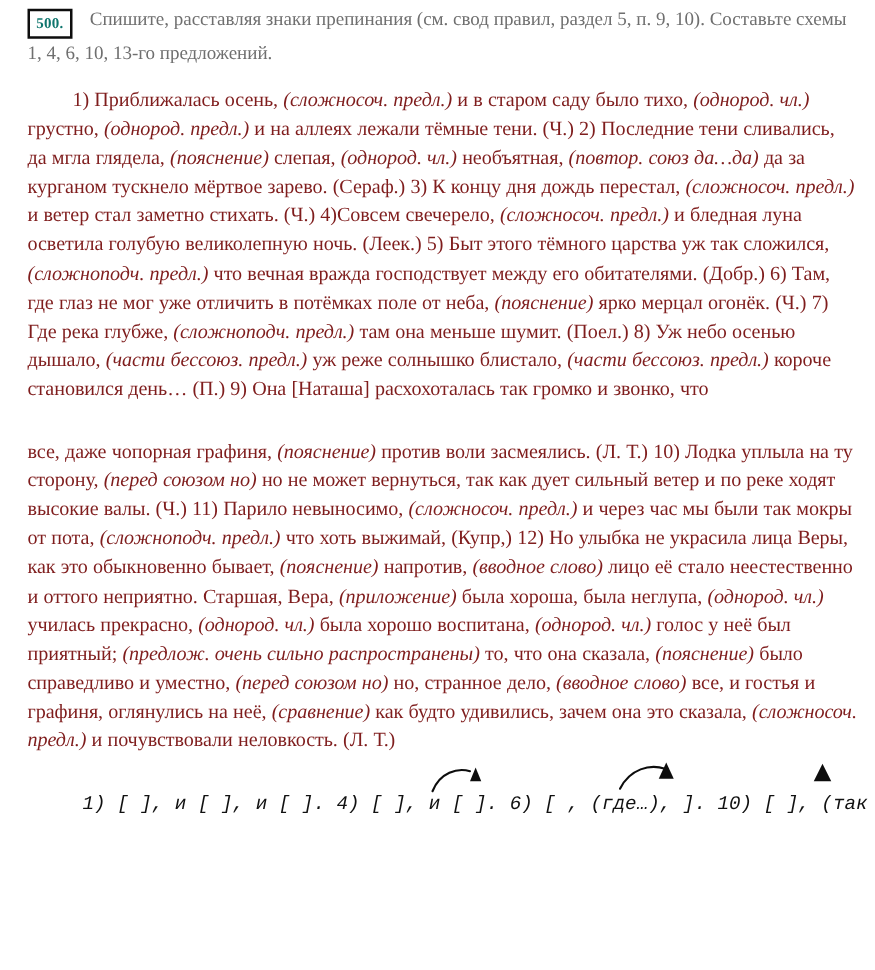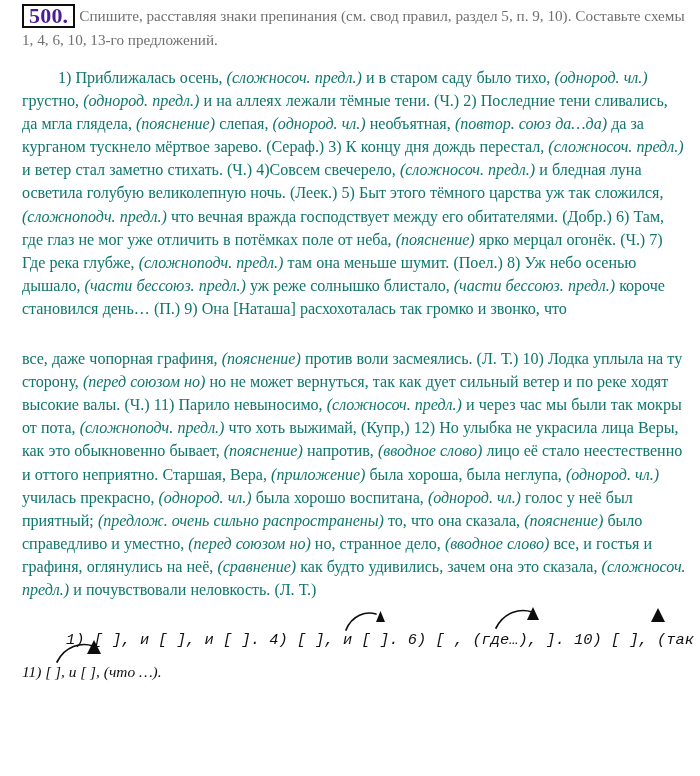--- a/index.html
+++ b/index.html
@@ -32,35 +32,35 @@
     color: #6f6f6f;
     text-align: left;
     margin: 0;
     padding: 0;
   }
   .ex-number {
     display: inline-block;
     border: 2px solid #0d0d0d;
     box-shadow: 0 0 0 1px #ffffff inset;
     padding: 0px 5px 1px 5px;
-    margin-right: 4px;
-    font-size: 22px;
+    margin-right: 14px;
+    font-size: 12px;
     line-height: 19px;
     font-weight: 700;
-    color: #4c1d95;
+    color: #0f766e;
     font-family: "Liberation Serif", "DejaVu Serif", serif;
     vertical-align: -2px;
     letter-spacing: 0.2px;
   }
 
   
   .body-text {
     font-size: 16.1px;
     line-height: 23.1px;
-    color: #0f766e;
+    color: #7f1d1d;
     text-align: left;
     margin: 0;
     letter-spacing: -0.05px;
     word-spacing: 0.2px;
   }
   .body-text.first {
     margin-top: 14px;
     text-indent: 36px;
   }
   .body-text.second {
@@ -127,26 +127,16 @@
         </svg>
       </span>
 
       <span class="mark" style="left:626px; top:-18px;">
         <svg width="26" height="26" viewBox="0 0 26 26" aria-hidden="true">
           <polygon points="3,15 17,15 10,1" fill="#0d0d0d"></polygon>
         </svg>
       </span>
     </div>
 
-    <div class="scheme-line l2">
-      <span>11) [ ], и [ ], (что …).</span>
-
-      <span class="mark" style="left:33px; top:-16px;">
-        <svg width="52" height="26" viewBox="0 0 52 26" aria-hidden="true">
-          <path d="M2 22 C 10 6, 26 2, 38 6" stroke="#0d0d0d" stroke-width="1.7" fill="none" stroke-linecap="round"></path>
-          <polygon points="32,14 46,14 39,0" fill="#0d0d0d"></polygon>
-        </svg>
-      </span>
-    </div>
 
   </div>
 
 </div>
 
 </body></html>

